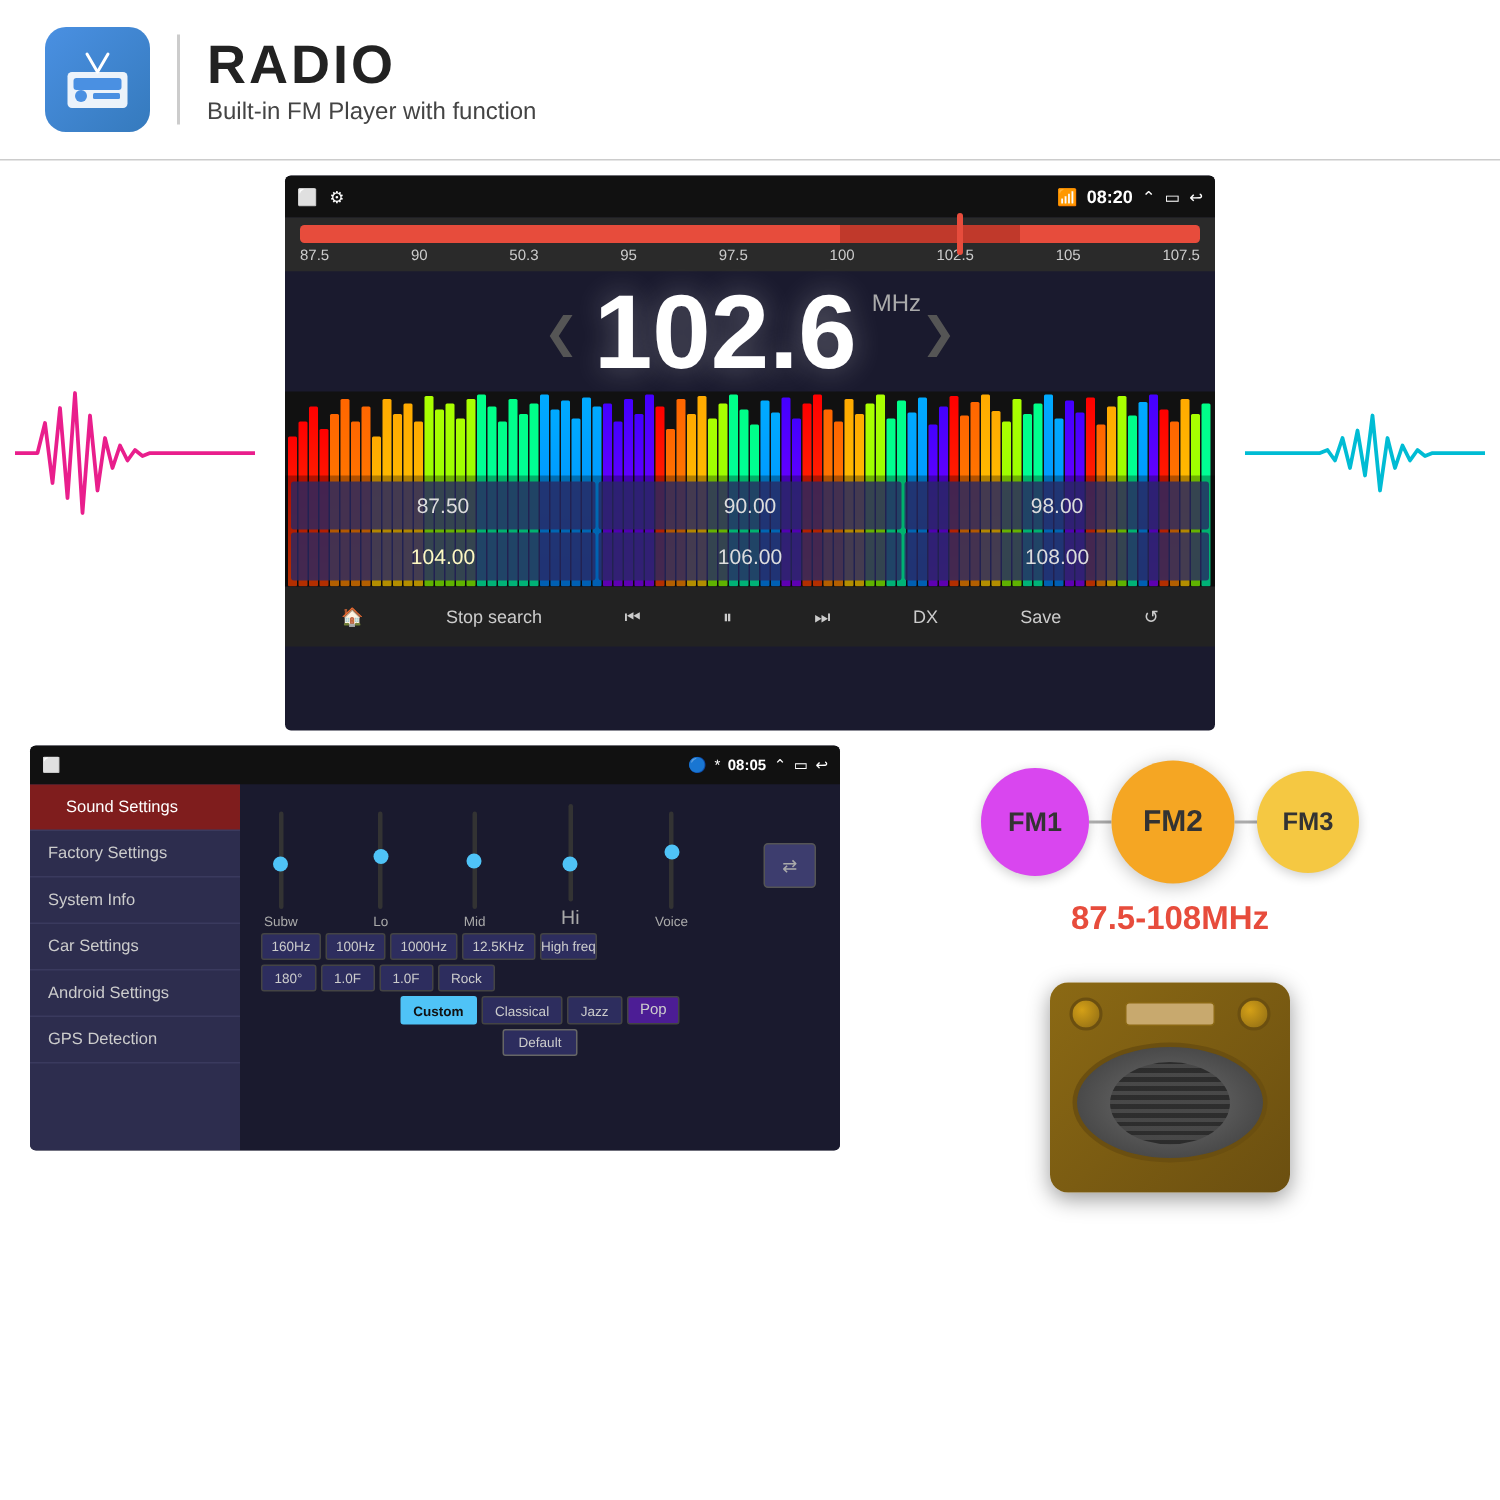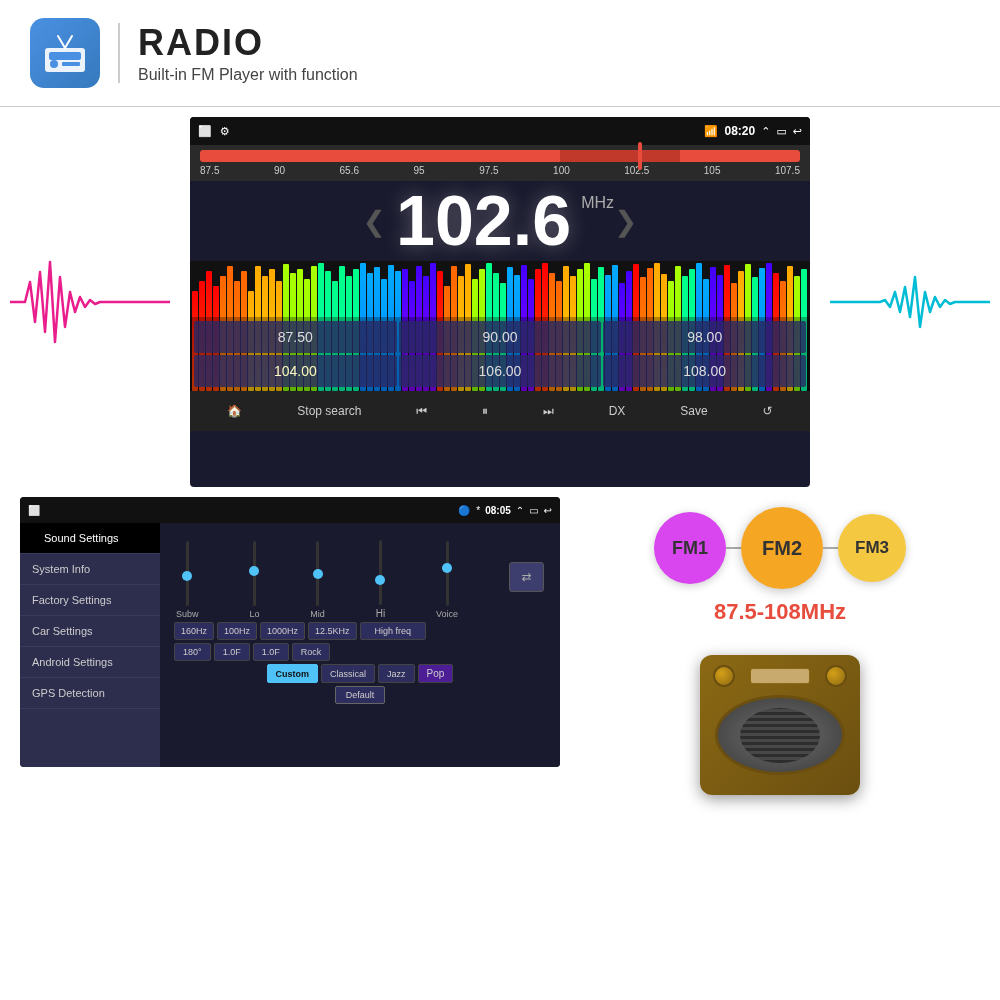--- a/index.html
+++ b/index.html
@@ -239,21 +239,21 @@
       flex-shrink: 0;
     }
     .settings-menu-item {
       padding: 9px 12px;
       color: #ccc;
       font-size: 11px;
       border-bottom: 1px solid #3a3a5e;
       cursor: pointer;
     }
     .settings-menu-item.active {
-      background: #000000;
+      background: #7f1d1d;
       color: white;
       padding-left: 24px;
     }
     .settings-main {
       flex: 1;
       background: #1a1a2e;
       padding: 6px;
       overflow: hidden;
     }
 
@@ -368,21 +368,21 @@
     </div>
 
     <div class="freq-bar">
       <div class="freq-scale">
         <div class="freq-track">
           <div class="freq-marker"></div>
         </div>
         <div class="freq-labels">
           <span>87.5</span>
           <span>90</span>
-          <span>65.6</span>
+          <span>50.3</span>
           <span>95</span>
           <span>97.5</span>
           <span>100</span>
           <span>102.5</span>
           <span>105</span>
           <span>107.5</span>
         </div>
       </div>
     </div>
 
@@ -563,22 +563,22 @@
         <span>⌃</span>
         <span>▭</span>
         <span>↩</span>
       </div>
     </div>
 
     <div class="settings-body">
 
       <div class="settings-sidebar">
         <div class="settings-menu-item active">Sound Settings</div>
+        <div class="settings-menu-item">Factory Settings</div>
         <div class="settings-menu-item">System Info</div>
-        <div class="settings-menu-item">Factory Settings</div>
         <div class="settings-menu-item">Car Settings</div>
         <div class="settings-menu-item">Android Settings</div>
         <div class="settings-menu-item">GPS Detection</div>
       </div>
 
       <div class="settings-main">
 
         <div style="display:flex; justify-content:space-between; align-items:flex-end; height:90px; padding: 5px 10px 0 10px;">
 
           <div style="display:flex;flex-direction:column;align-items:center;gap:3px;">
@@ -599,39 +599,39 @@
             <div style="width:3px;height:65px;background:#333;border-radius:2px;position:relative;">
               <div style="width:10px;height:10px;background:#4fc3f7;border-radius:50%;position:absolute;left:-3.5px;top:28px;"></div>
             </div>
             <span style="color:#aaa;font-size:9px;">Mid</span>
           </div>
 
           <div style="display:flex;flex-direction:column;align-items:center;gap:3px;">
             <div style="width:3px;height:65px;background:#333;border-radius:2px;position:relative;">
               <div style="width:10px;height:10px;background:#4fc3f7;border-radius:50%;position:absolute;left:-3.5px;top:35px;"></div>
             </div>
-            <span style="color:#aaa;font-size:10px;">Hi</span>
+            <span style="color:#aaa;font-size:13px;">Hi</span>
           </div>
 
           <div style="display:flex;flex-direction:column;align-items:center;gap:3px;">
             <div style="width:3px;height:65px;background:#333;border-radius:2px;position:relative;">
               <div style="width:10px;height:10px;background:#4fc3f7;border-radius:50%;position:absolute;left:-3.5px;top:22px;"></div>
             </div>
             <span style="color:#aaa;font-size:9px;">Voice</span>
           </div>
 
           <div style="width:35px;height:30px;background:#3d3d6e;border:1px solid #555;border-radius:3px;display:flex;align-items:center;justify-content:center;color:#aaa;font-size:12px;align-self:center;">⇄</div>
         </div>
 
         <div style="display:flex;gap:3px;padding:0 8px;margin-top:3px;flex-wrap:wrap;">
           <button style="background:#2d2d5e;color:#ccc;border:1px solid #444;padding:3px 6px;font-size:9px;border-radius:2px;">160Hz</button>
           <button style="background:#2d2d5e;color:#ccc;border:1px solid #444;padding:3px 6px;font-size:9px;border-radius:2px;">100Hz</button>
           <button style="background:#2d2d5e;color:#ccc;border:1px solid #444;padding:3px 6px;font-size:9px;border-radius:2px;">1000Hz</button>
           <button style="background:#2d2d5e;color:#ccc;border:1px solid #444;padding:3px 6px;font-size:9px;border-radius:2px;">12.5KHz</button>
-          <button style="background:#2d2d5e;color:#ccc;border:1px solid #444;padding:3px 14px;font-size:9px;border-radius:2px;">High freq</button>
+          <button style="background:#2d2d5e;color:#ccc;border:1px solid #444;padding:3px 0;font-size:9px;border-radius:2px;">High freq</button>
         </div>
 
         <div style="display:flex;gap:3px;padding:0 8px;margin-top:3px;">
           <button style="background:#2d2d5e;color:#ccc;border:1px solid #444;padding:3px 8px;font-size:9px;border-radius:2px;">180°</button>
           <button style="background:#2d2d5e;color:#ccc;border:1px solid #444;padding:3px 8px;font-size:9px;border-radius:2px;">1.0F</button>
           <button style="background:#2d2d5e;color:#ccc;border:1px solid #444;padding:3px 8px;font-size:9px;border-radius:2px;">1.0F</button>
           <button style="background:#2d2d5e;color:#ccc;border:1px solid #444;padding:3px 8px;font-size:9px;border-radius:2px;">Rock</button>
         </div>
 
         <div style="display:flex;gap:3px;padding:0 8px;margin-top:3px;align-items:center;justify-content:space-between;flex-direction:column;">

